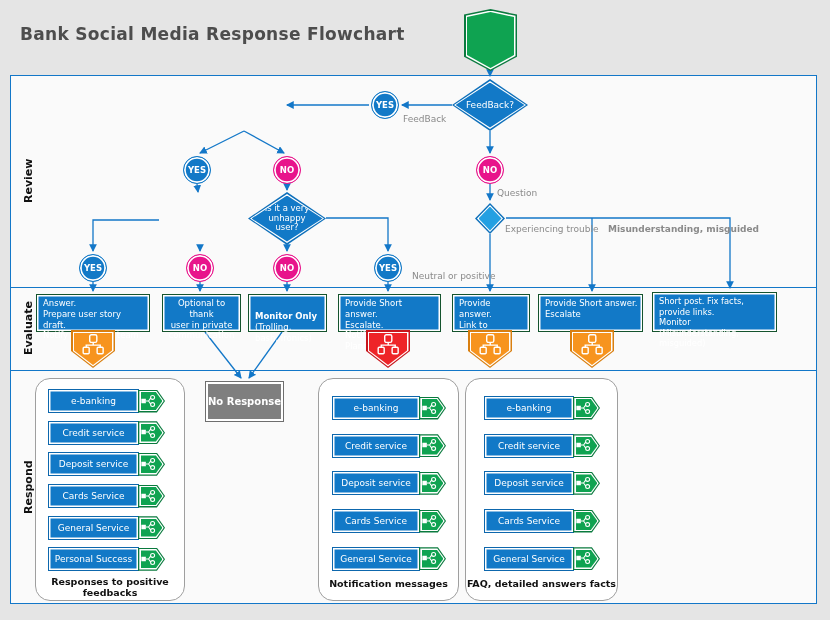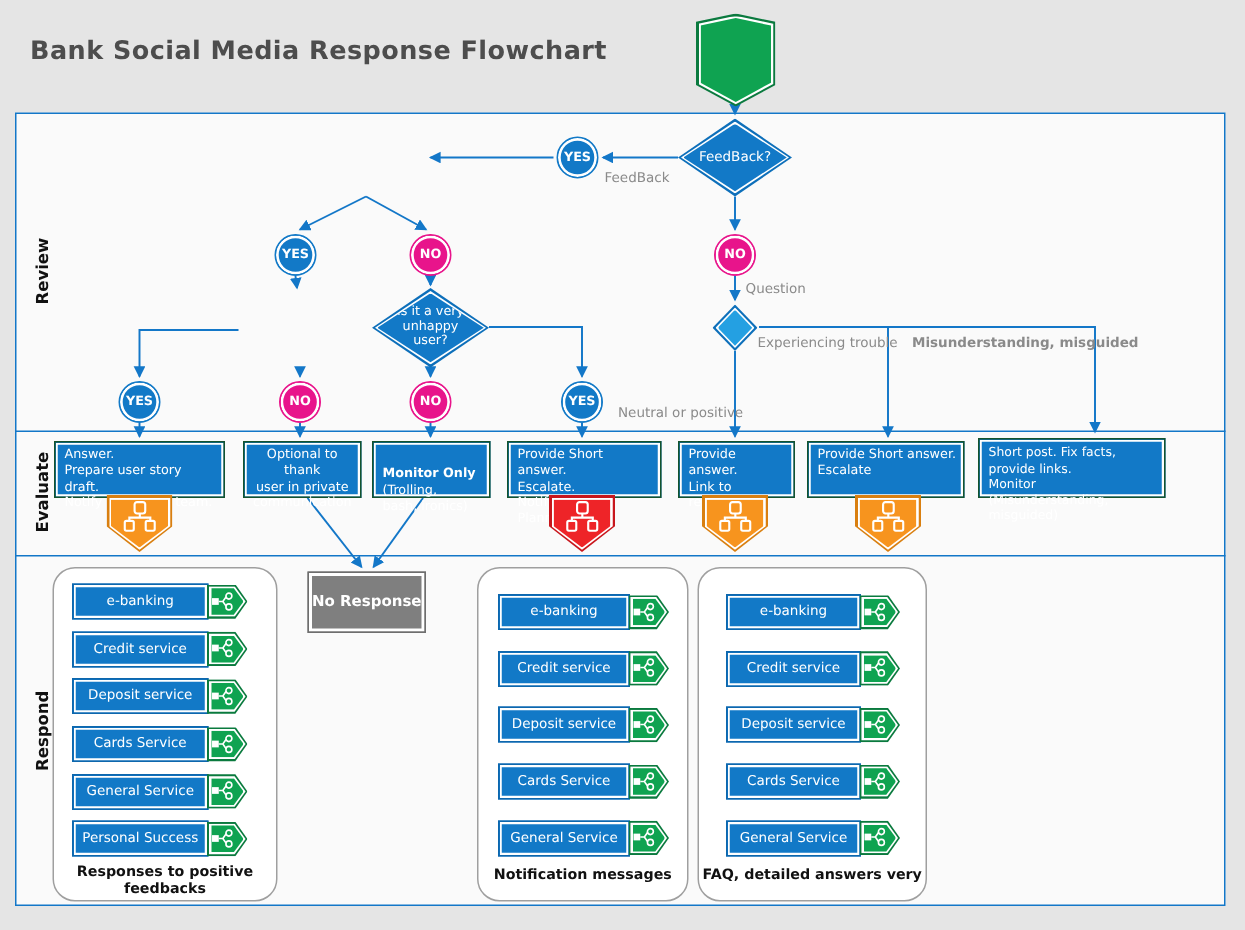--- a/index.html
+++ b/index.html
@@ -417,17 +417,17 @@
           <div class="ly l1"></div>
           <div class="ly l2"></div>
           <div class="ly l3"></div>
           <svg width="18" height="16" viewBox="0 0 20 16">
             <rect x="1.5" y="5.5" width="5" height="5" fill="#fff"></rect>
             <path d="M6.5 8 H9.5 M9.5 8 L12 4.5 M9.5 8 L12 11.5" stroke="#fff" stroke-width="1.2" fill="none"></path>
             <circle cx="14" cy="4" r="2.2" stroke="#fff" stroke-width="1.2" fill="none"></circle>
             <circle cx="14" cy="12" r="2.2" stroke="#fff" stroke-width="1.2" fill="none"></circle>
           </svg>
         </div>
-      <div class="caption" style="top:199px;">FAQ, detailed answers very</div>
+      <div class="caption" style="top:199px;">FAQ, detailed answers facts</div>
     </div>
 
   </div>
 </div>
 
 </body></html>

